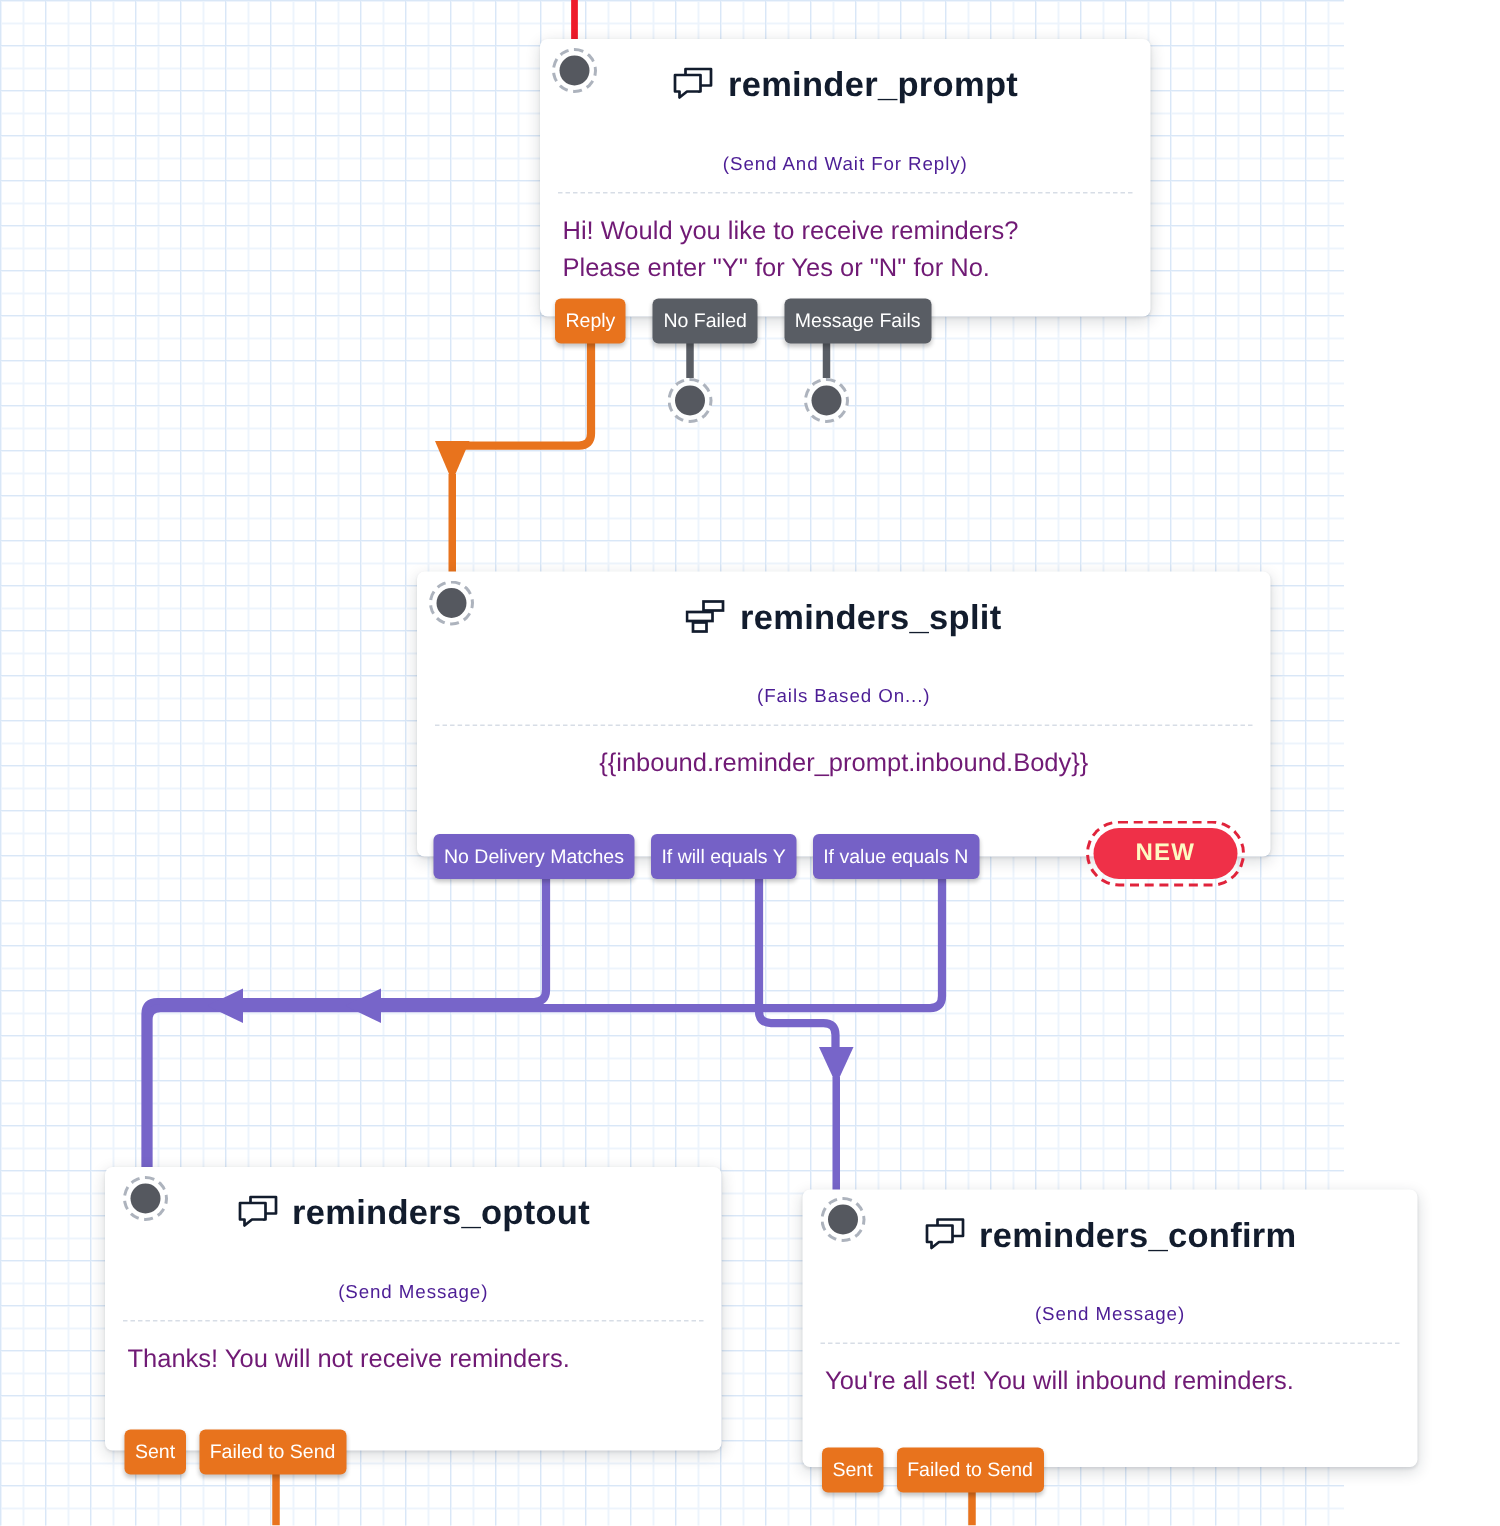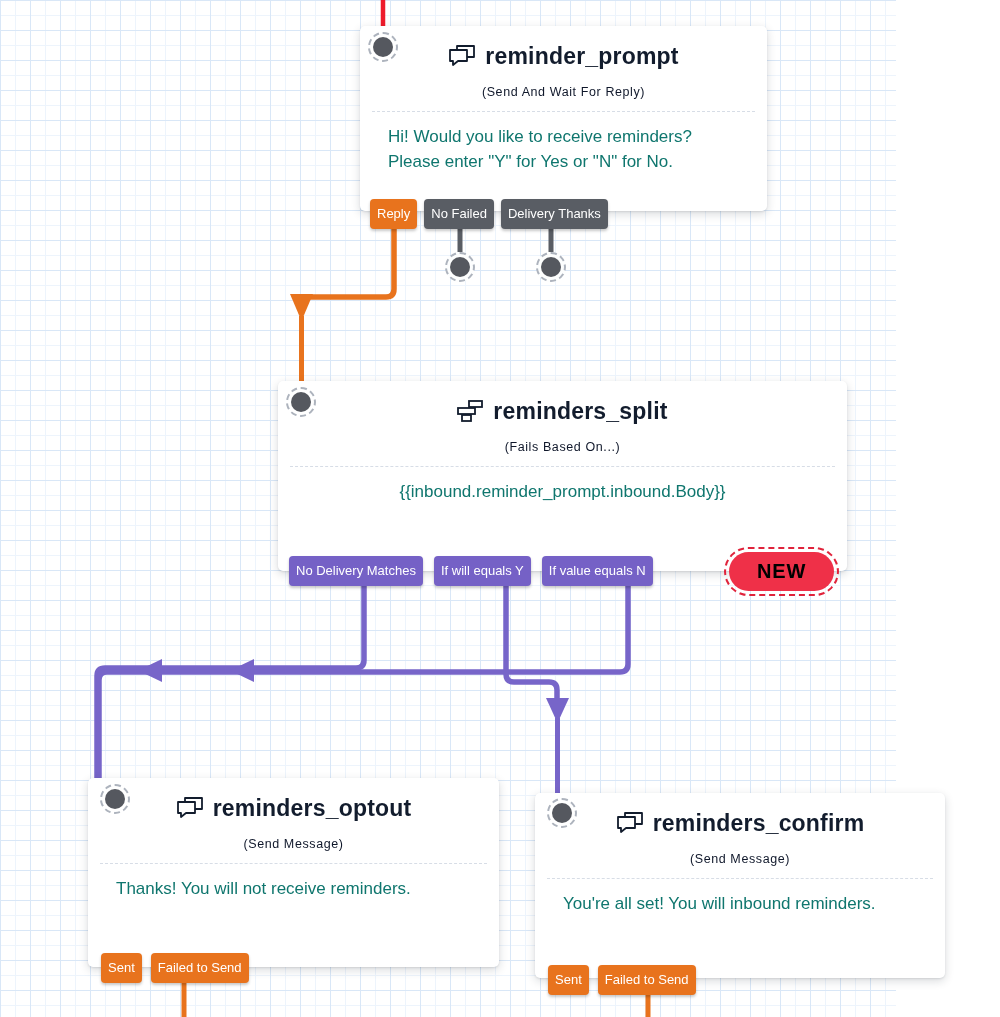--- a/index.html
+++ b/index.html
@@ -22,26 +22,26 @@
   .widget-card {
     position:absolute; z-index:2; background:#ffffff; border-radius:5px;
     box-shadow:0 1px 2px rgba(18,28,45,.10), 0 3px 10px rgba(18,28,45,.16);
   }
   .w-header {
     display:flex; align-items:center; justify-content:center; gap:9px;
     padding-top:14px; height:46px;
     font-size:23px; font-weight:700; color:#121C2D; letter-spacing:.2px;
   }
   .w-sub {
-    margin-top:13px; text-align:center;
-    font-size:12.5px; color:#0f172a; letter-spacing:.6px;
+    margin-top:30px; text-align:center;
+    font-size:12.5px; color:#4c1d95; letter-spacing:.6px;
   }
   .w-div { margin:12px 12px 0 12px; border-top:1px dashed #d7dde6; }
   .w-body {
-    padding:12px 28px; font-size:17px; line-height:25px; color:#0f766e;
+    padding:12px 15px; font-size:17px; line-height:25px; color:#701a75;
   }
   .w-body.centered { text-align:center; }
 
   .in-circle, .end-circle {
     position:absolute; width:30px; height:30px; border-radius:50%;
     border:2px dashed #adb3bd; display:flex; align-items:center; justify-content:center;
     background:transparent; z-index:3;
   }
   .in-circle > i, .end-circle > i {
     display:block; width:20px; height:20px; border-radius:50%; background:#55585F;
@@ -56,21 +56,21 @@
   }
   .t-orange { background:#E8731D; }
   .t-gray   { background:#595D64; }
   .t-purple { background:#7561C6; }
 
   .new-badge-wrap {
     position:absolute; left:446px; top:166px; z-index:4;
     border:2px dashed #E0233B; border-radius:26px; padding:3px;
   }
   .new-badge {
-    background:#EF3048; color:#000000; font-size:20px; font-weight:700;
+    background:#EF3048; color:#fef9c3; font-size:16px; font-weight:700;
     letter-spacing:.8px; border-radius:20px; padding:8px 28px; cursor:pointer;
   }
 
   .icon-svg { display:block; }
 </style>
 </head>
 <body>
 
 <div id="canvas">
 
@@ -116,24 +116,24 @@
         <path d="M2 6 H19 V17 H10 L5 21 V17 H2 Z" fill="#ffffff" stroke="#121C2D" stroke-width="1.8" stroke-linejoin="round"></path>
       </svg>
       <span>reminder_prompt</span>
     </div>
     <div class="w-sub">(Send And Wait For Reply)</div>
     <div class="w-div"></div>
     <div class="w-body">
       <div>Hi! Would you like to receive reminders?</div>
       <div>Please enter "Y" for Yes or "N" for No.</div>
     </div>
-    <div class="transitions" style="left:10px; bottom:-18px; gap:7px;">
+    <div class="transitions" style="left:10px; bottom:-18px; gap:18px;">
       <div class="t-btn t-orange">Reply</div>
       <div class="t-btn t-gray">No Failed</div>
-      <div class="t-btn t-gray">Delivery Thanks</div>
+      <div class="t-btn t-gray">Message Fails</div>
     </div>
   </div>
 
   <div class="widget-card" style="left:278px; top:381px; width:569px; height:190px;">
     <div class="in-circle" style="left:8px; top:6px;">
         <i></i>
       </div>
     <div class="w-header">
       <svg class="icon-svg" width="27" height="24" viewBox="0 0 27 24">
         <rect x="12" y="2" width="13" height="6" fill="#ffffff" stroke="#121C2D" stroke-width="1.8"></rect>
@@ -148,21 +148,21 @@
     <div class="transitions" style="left:11px; bottom:-15px; gap:11px;">
       <div class="t-btn t-purple">No Delivery Matches</div>
       <div class="t-btn t-purple">If will equals Y</div>
       <div class="t-btn t-purple">If value equals N</div>
     </div>
     <div class="new-badge-wrap">
       <div class="new-badge">NEW</div>
     </div>
   </div>
 
-  <div class="widget-card" style="left:88px; top:778px; width:411px; height:189px;">
+  <div class="widget-card" style="left:70px; top:778px; width:411px; height:189px;">
     <div class="in-circle" style="left:12px; top:6px;">
         <i></i>
       </div>
     <div class="w-header">
       <svg class="icon-svg" width="28" height="24" viewBox="0 0 28 24">
         <path d="M9 2 H26 V13 H18 V17 L13 13 H9 Z" fill="#ffffff" stroke="#121C2D" stroke-width="1.8" stroke-linejoin="round"></path>
         <path d="M2 6 H19 V17 H10 L5 21 V17 H2 Z" fill="#ffffff" stroke="#121C2D" stroke-width="1.8" stroke-linejoin="round"></path>
       </svg>
       <span>reminders_optout</span>
     </div>

